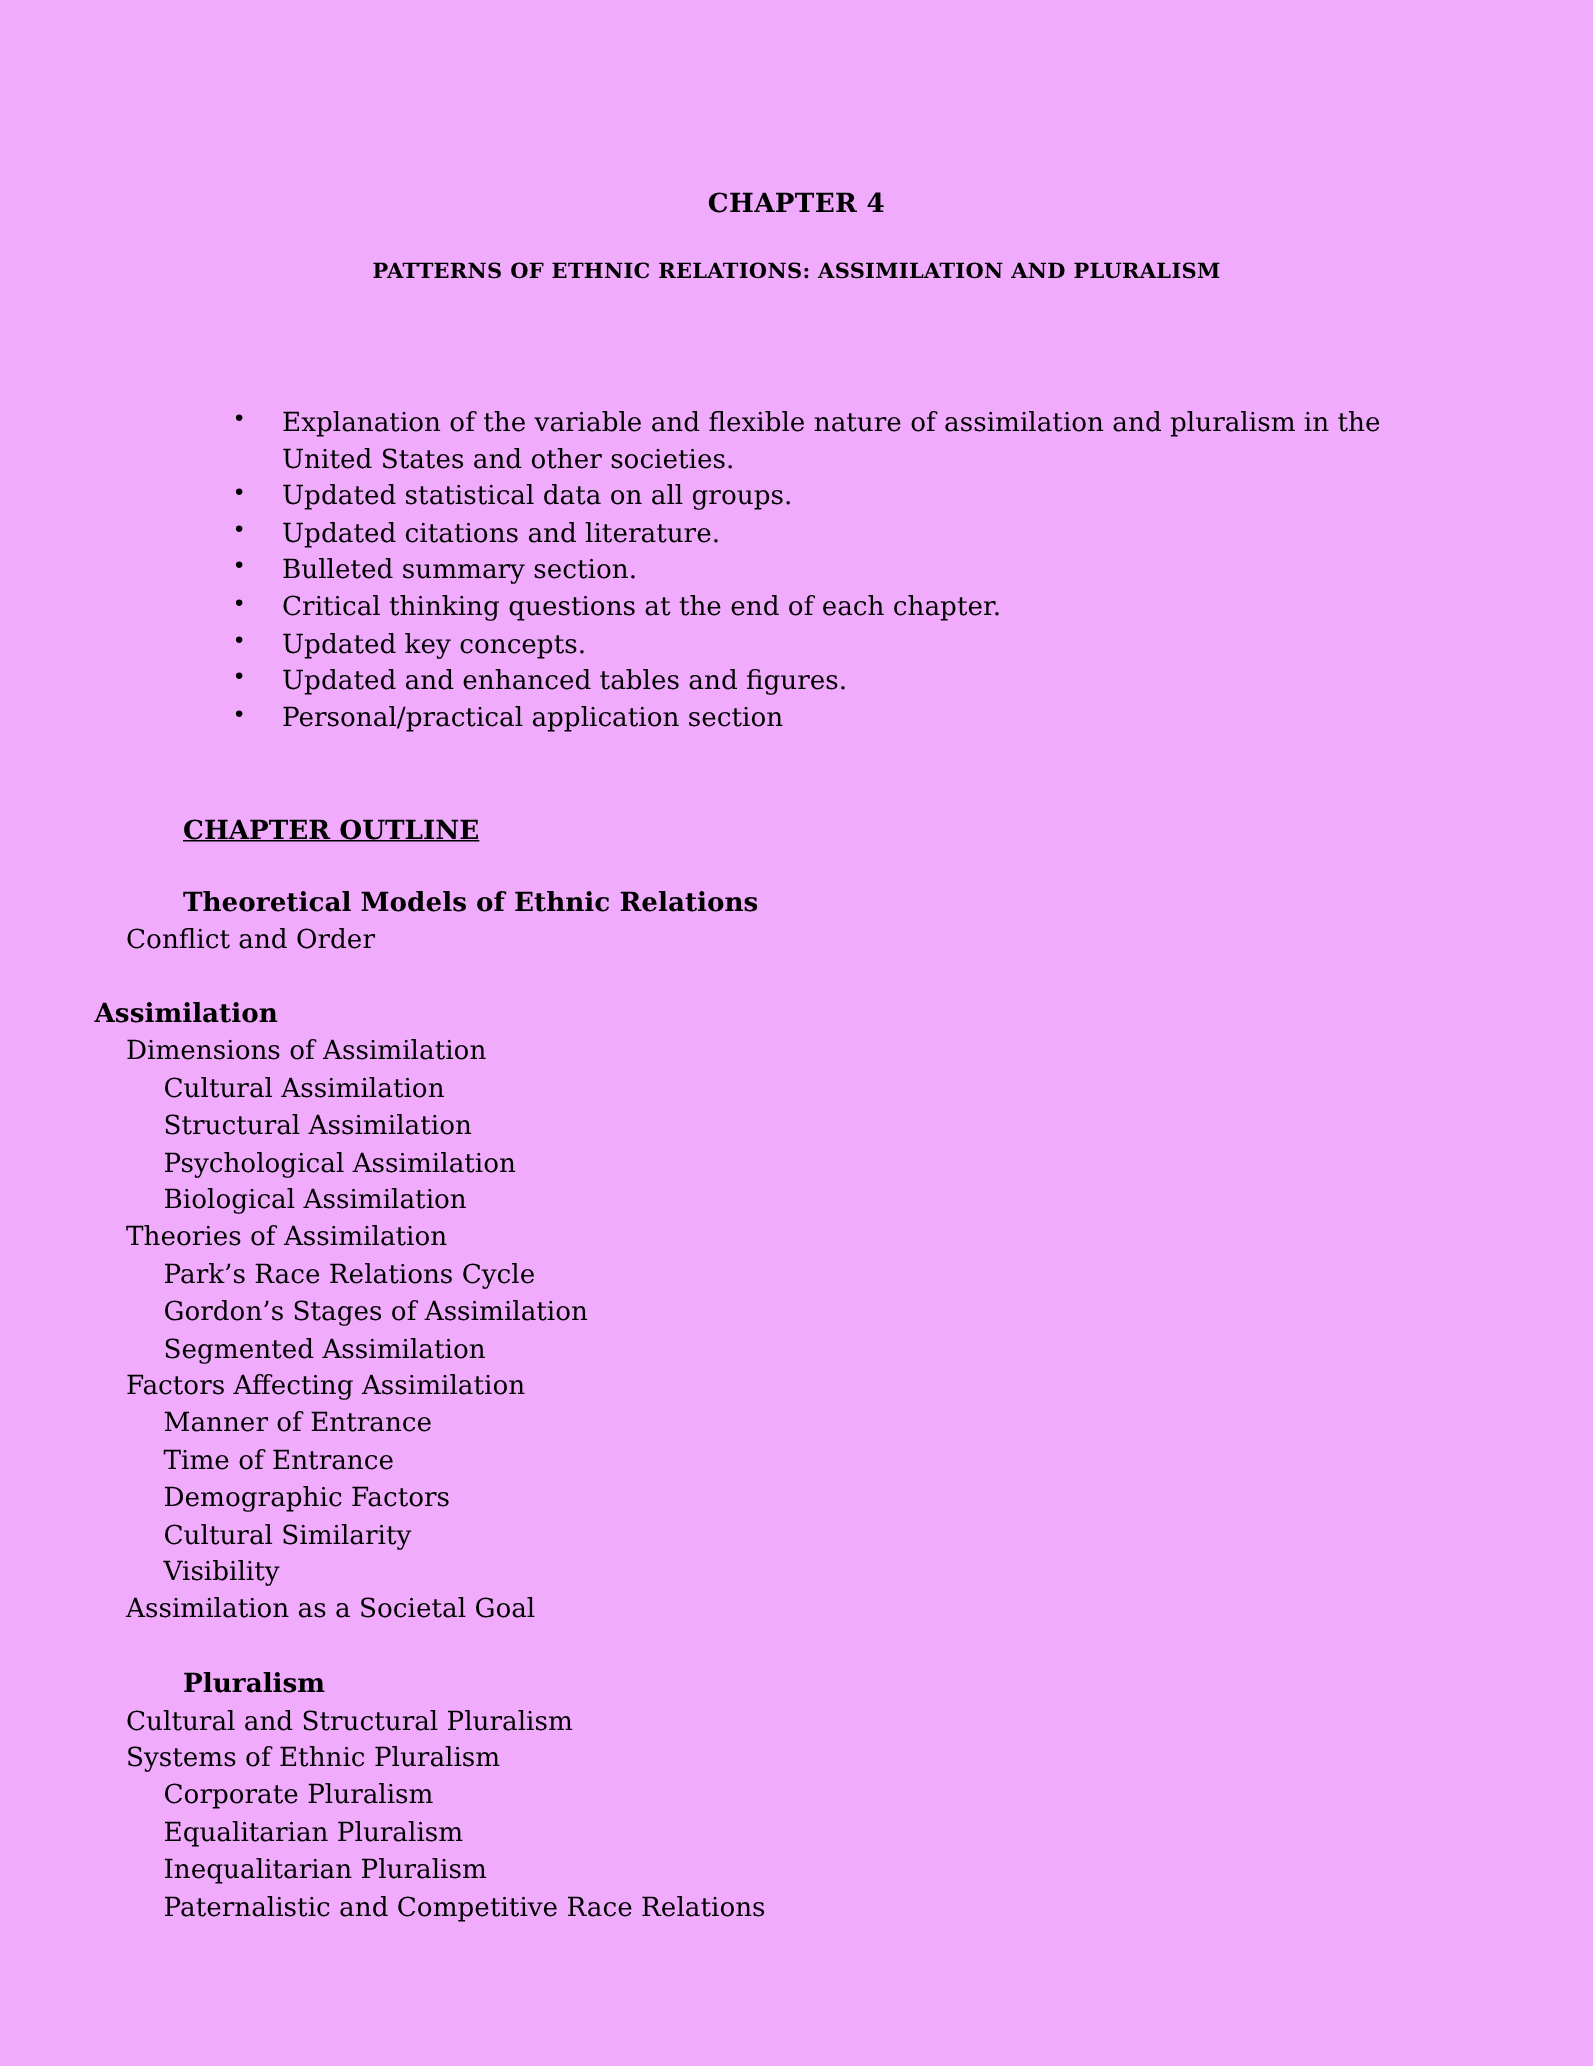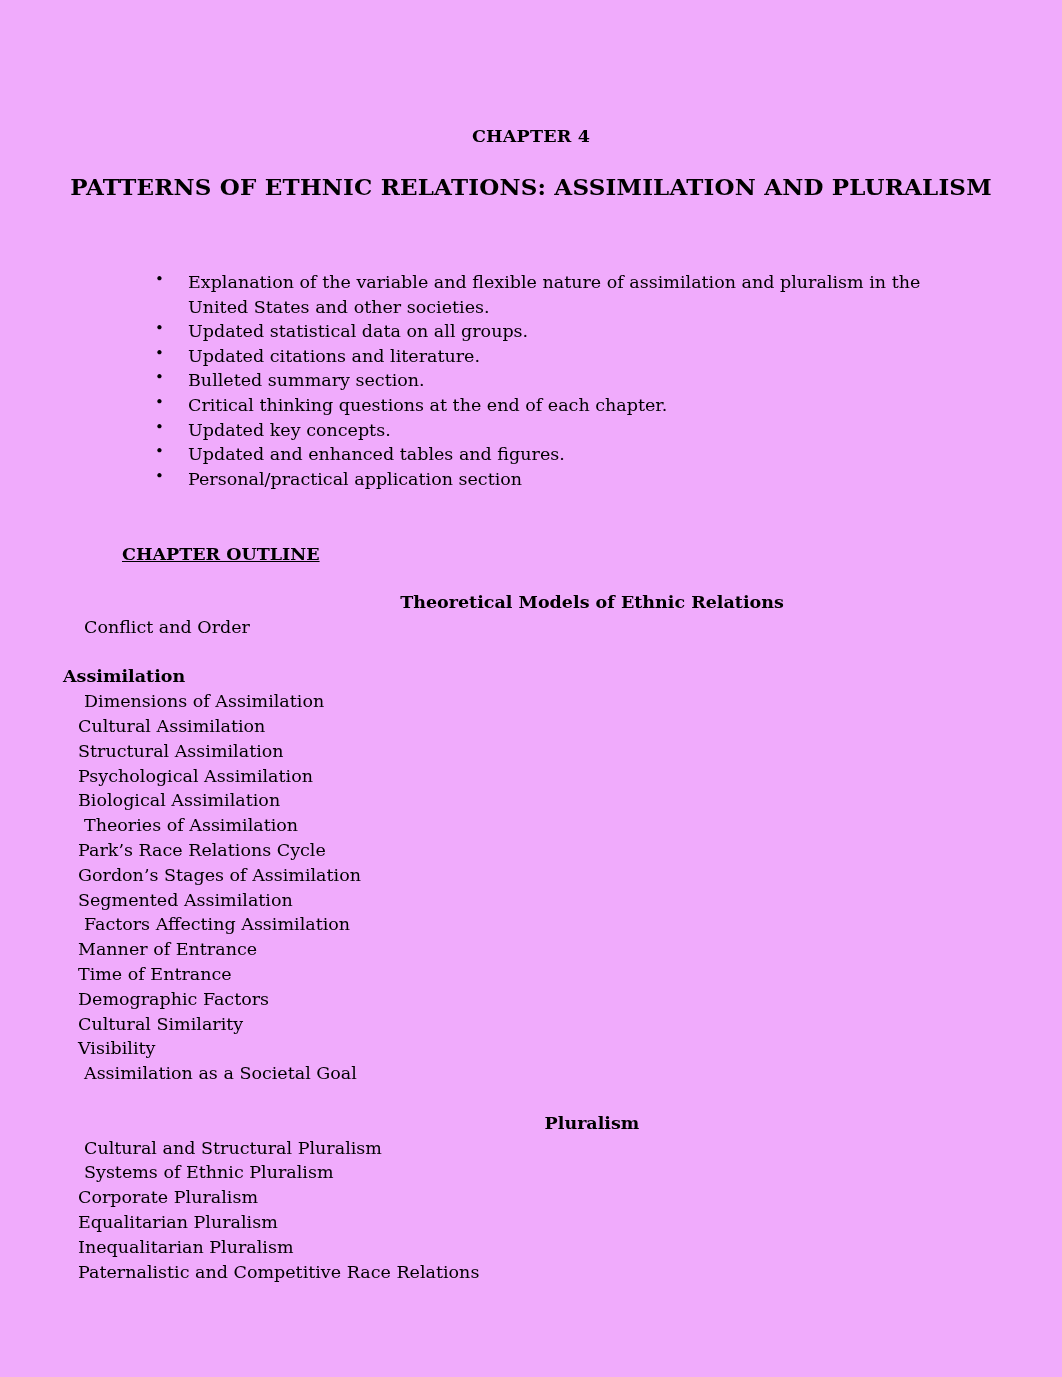--- a/index.html
+++ b/index.html
@@ -26,21 +26,21 @@
   .doc-title {
     position: absolute;
     left: 0;
     width: 1062px;
     text-align: center;
     font-weight: bold;
     font-size: 17.5px;
     letter-spacing: 0.2px;
   }
   .chapter-title { top: 126px; }
-  .subject-title { top: 173px; font-size: 23px; }
+  .subject-title { top: 173px; font-size: 14px; }
 
   
   .heading {
     position: absolute;
     font-weight: bold;
     font-size: 17.5px;
     white-space: nowrap;
   }
   .heading sup {
     font-size: 0.66em;
@@ -87,23 +87,23 @@
     line-height: 24.8px;
   }
   .o-line {
     white-space: nowrap;
     height: 24.8px;
   }
   .o-line.spacer { height: 24.8px; }
 
   
   .lvl-head0 { padding-left: 63px;  font-weight: bold; }
-  .lvl-head1 { padding-left: 122px; font-weight: bold; text-align: center; }
+  .lvl-head1 { padding-left: 122px; font-weight: bold; }
   .lvl-1     { padding-left: 84px; }
-  .lvl-2     { padding-left: 78px; }
+  .lvl-2     { padding-left: 109px; }
 </style>
 </head>
 <body>
 
 <div class="page">
 
   <div class="doc-title chapter-title">CHAPTER 4</div>
 
   <div class="doc-title subject-title">PATTERNS OF ETHNIC RELATIONS: ASSIMILATION AND PLURALISM</div>
 

